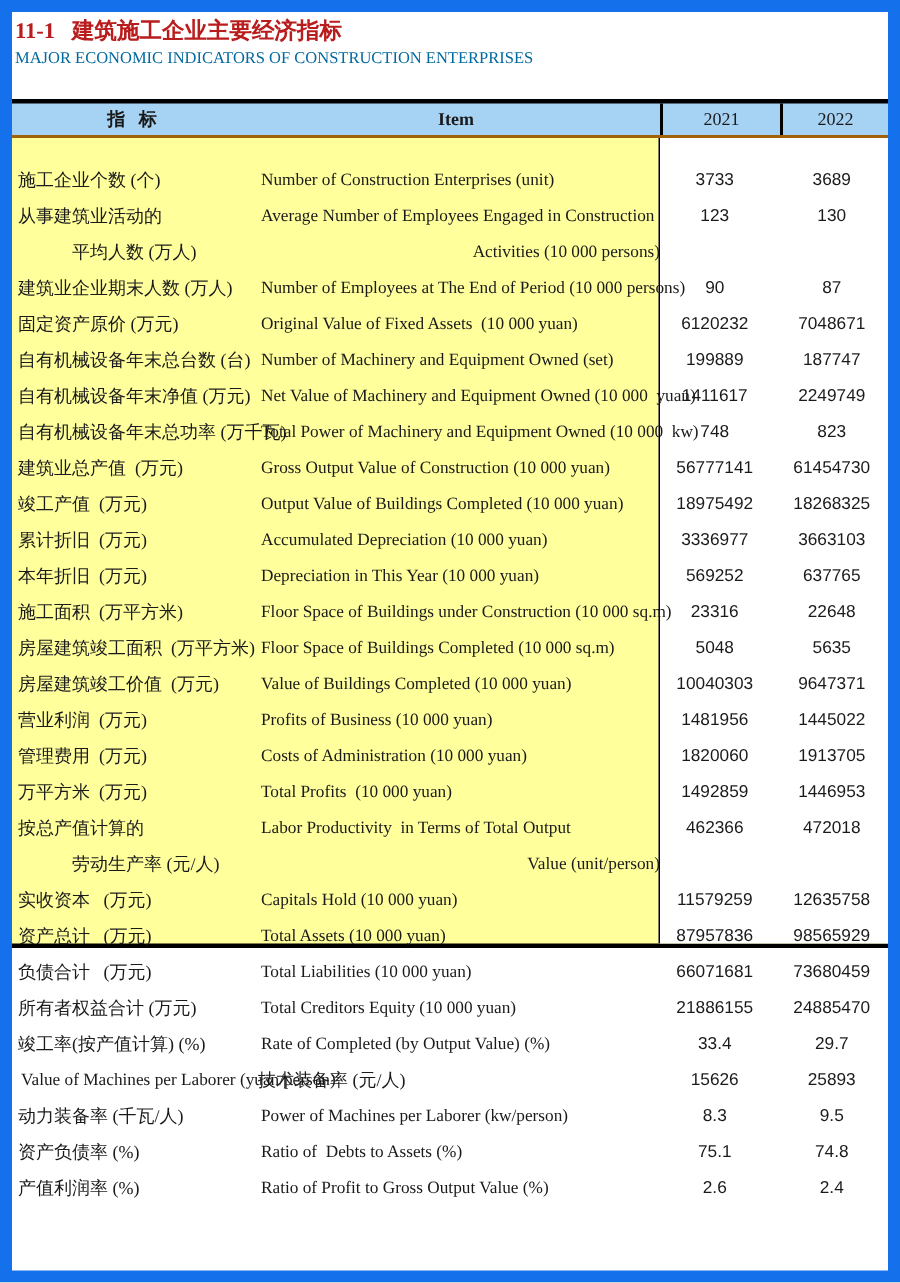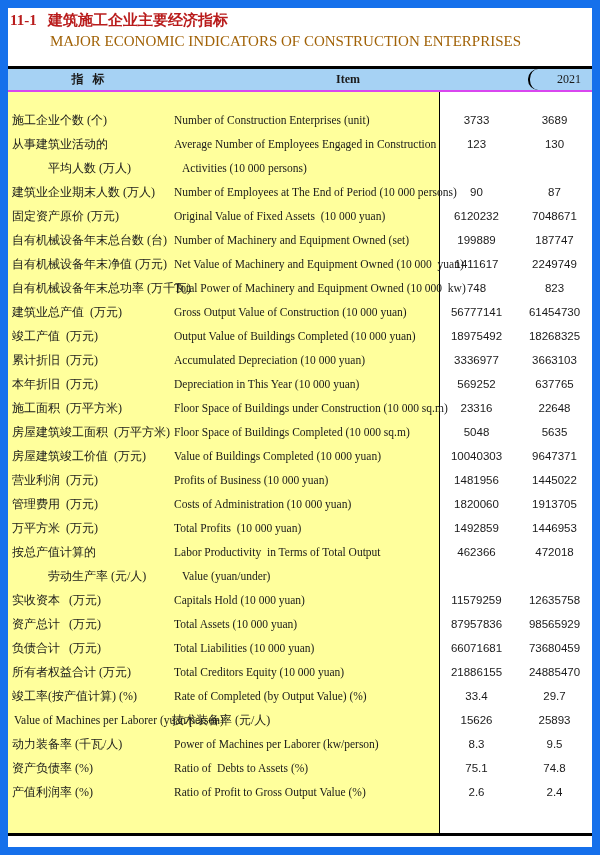--- a/index.html
+++ b/index.html
@@ -5,44 +5,44 @@
   * { margin:0; padding:0; box-sizing:border-box; }
   html,body { width:600px; height:855px; }
   body { font-family:"Liberation Serif", serif; color:#1a1a1a; }
 
   .frame { width:600px; height:855px; background:#1570eb; padding:8px; }
   .page  { width:584px; height:839px; background:#ffffff; position:relative; overflow:hidden; }
 
   .titles { padding:3px 0 0 2px; height:58px; }
   .title-zh { font-size:15px; font-weight:bold; color:#b91c1c; white-space:pre;
               font-family:"Liberation Serif", serif; }
-  .title-en { font-size:15px; color:#a16207; margin-top:3px; white-space:pre;margin-left:40px; }
+  .title-en { font-size:11px; color:#0369a1; margin-top:3px; white-space:pre; }
 
   .thead { display:grid; grid-template-columns:160px 272px 80px 72px;
            height:26px; background:#a6d2f4;
-           border-top:3px solid #000; border-bottom:2px solid #d946ef;gap:44px; }
+           border-top:3px solid #000; border-bottom:2px solid #a16207; }
   .th { display:flex; align-items:center; justify-content:center;
         font-size:12px; height:100%; }
   .th-indicator { font-weight:bold; white-space:pre; }
   .th-item { font-weight:bold; }
-  .th-year { border-left:2px solid #000;border-radius:10px; }
-
-  .tbody { position:relative; height:744px; background:#ffff9c;
+  .th-year { border-left:2px solid #000; }
+
+  .tbody { position:relative; height:540px; background:#ffff9c;
            border-bottom:3px solid #000; padding-top:16px; }
   .tbody::after { content:""; position:absolute; top:0; bottom:0; right:0;
                   width:152px; background:#ffffff; border-left:1px solid #000; }
   .rows { position:relative; z-index:1; }
 
   .row { display:grid; grid-template-columns:160px 272px 80px 72px;
          height:24px; align-items:center; }
   .cell { white-space:pre; overflow:visible; }
   .cell-zh { font-size:12px; padding-left:4px; }
   .cell-zh.indent { padding-left:16px;margin-left:24px; }
   .cell-en { font-size:11.5px; padding-left:6px; font-family:"Liberation Serif", serif; }
-  .cell-en.indent { padding-left:14px; }
+  .cell-en.indent { padding-left:14px;text-align:right; }
   .cell-v { text-align:center; font-family:"Liberation Sans", sans-serif;
             font-size:11.5px; }
   .cell-v.y2021 { padding-right:7px; }
   .cell-v.y2022 { padding-right:3px; }
 </style>
 </head>
 <body>
 
 <div class="frame">
   <div class="page">
@@ -189,21 +189,21 @@
 
   <div class="row">
     <div class="cell cell-zh">按总产值计算的</div>
     <div class="cell cell-en">Labor Productivity  in Terms of Total Output</div>
     <div class="cell cell-v y2021">462366</div>
     <div class="cell cell-v y2022">472018</div>
   </div>
 
   <div class="row">
     <div class="cell cell-zh indent">劳动生产率 (元/人)</div>
-    <div class="cell cell-en indent">Value (yuan/under)</div>
+    <div class="cell cell-en indent">Value (unit/person)</div>
     <div class="cell cell-v y2021"></div>
     <div class="cell cell-v y2022"></div>
   </div>
 
   <div class="row">
     <div class="cell cell-zh">实收资本   (万元)</div>
     <div class="cell cell-en">Capitals Hold (10 000 yuan)</div>
     <div class="cell cell-v y2021">11579259</div>
     <div class="cell cell-v y2022">12635758</div>
   </div>

